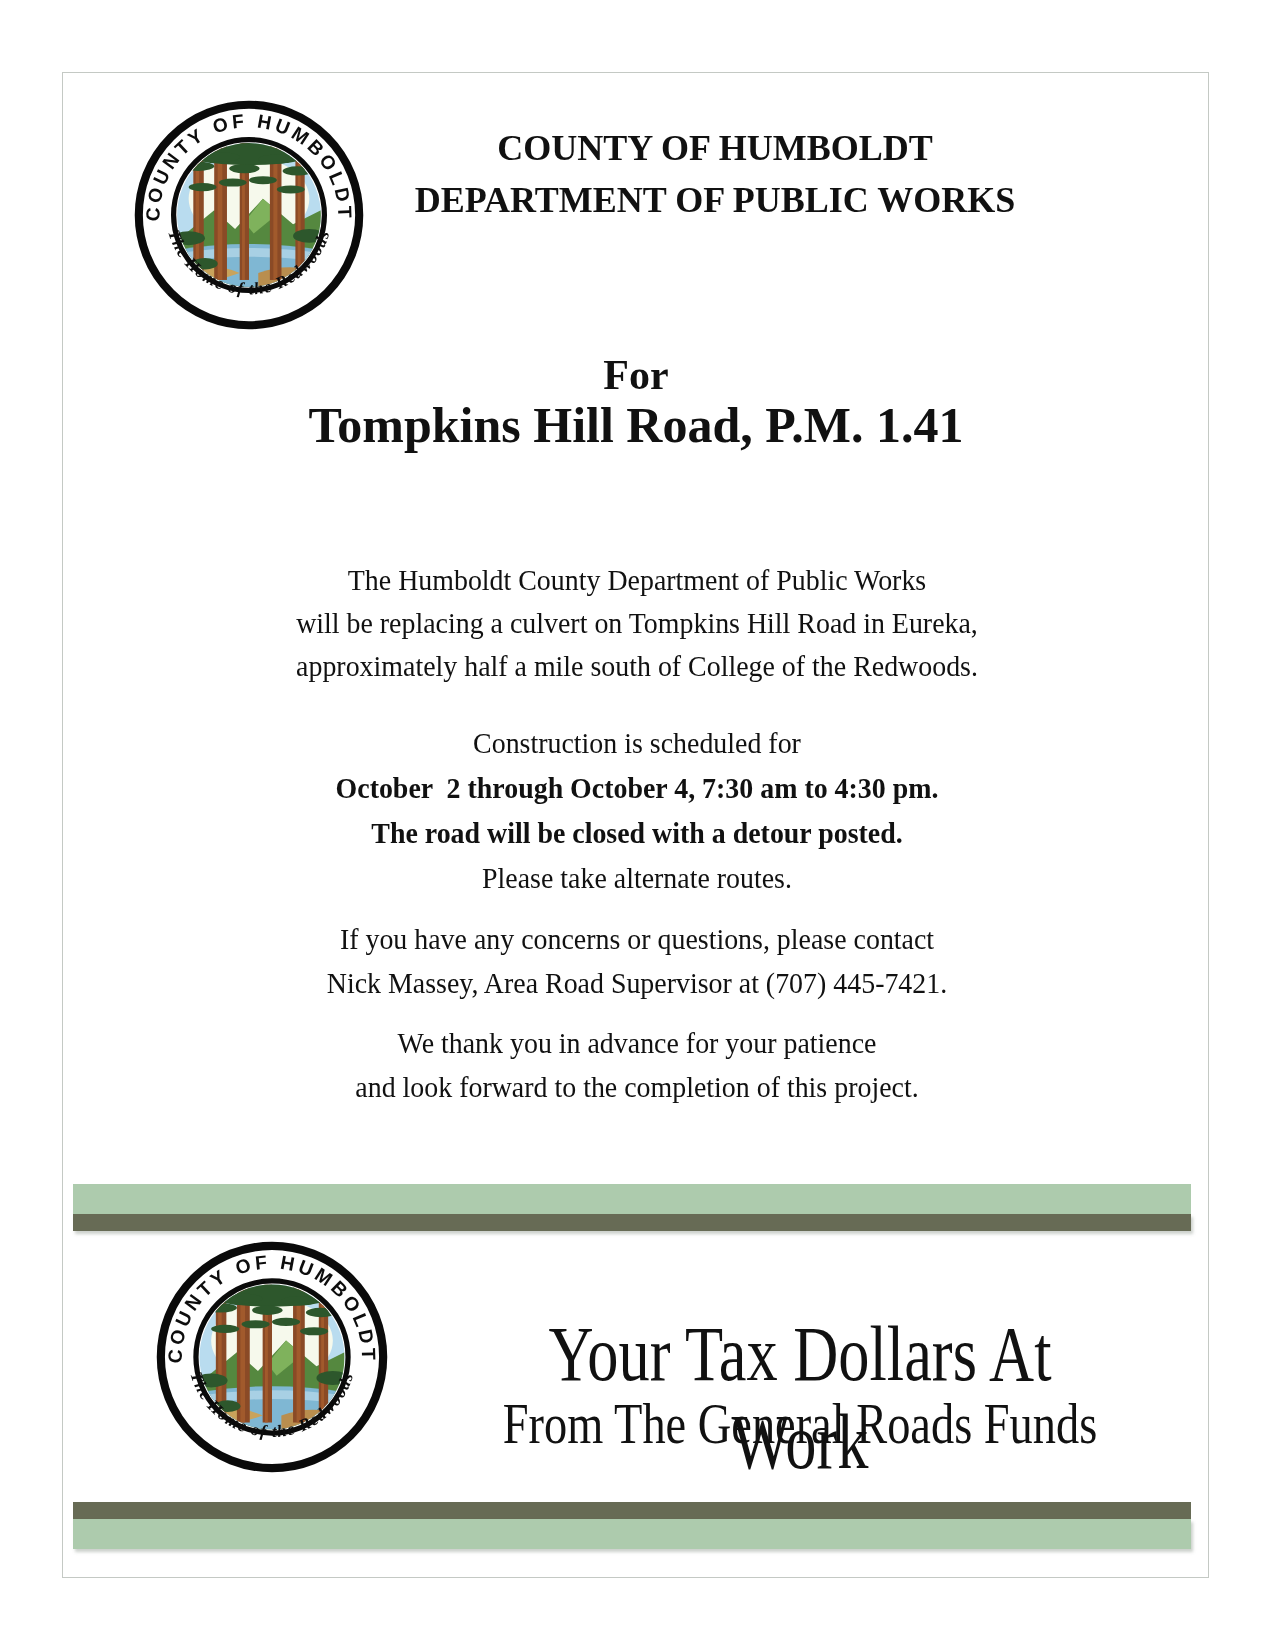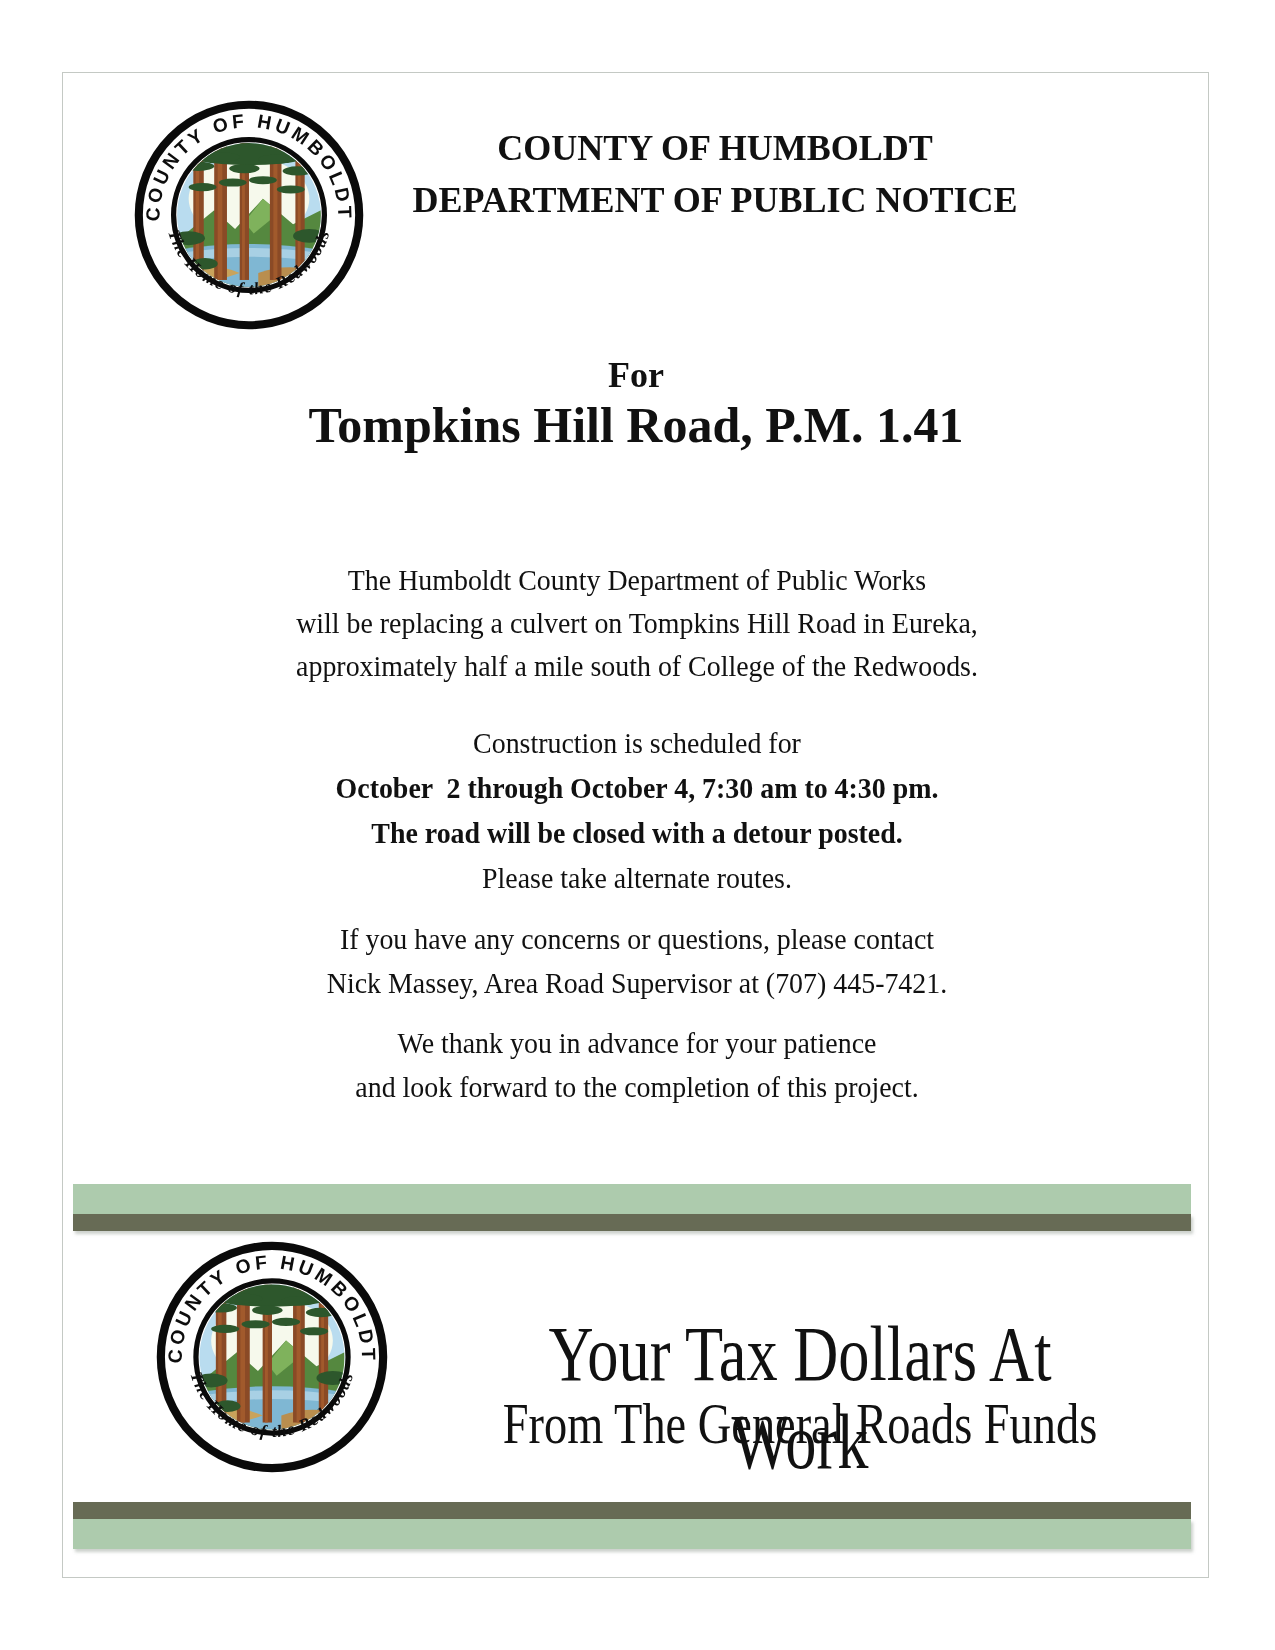--- a/index.html
+++ b/index.html
@@ -12,21 +12,21 @@
   .seal-2{left:155px;top:1240px;width:234px;height:234px;}
   .seal-top-text{font-family:"Liberation Sans","DejaVu Sans",sans-serif;font-weight:bold;
                  font-size:16.5px;letter-spacing:3px;fill:#0d0d0d;}
   .seal-bottom-text{font-family:"Liberation Serif","DejaVu Serif",serif;font-style:italic;
                  font-weight:bold;font-size:14.5px;letter-spacing:1px;fill:#0d0d0d;}
   .header-text{position:absolute;left:370px;top:122px;width:690px;text-align:center;}
   .header-l{font-weight:bold;font-size:36px;line-height:52px;}
   .header-addr{font-size:29px;line-height:46px;}
   .notice{position:absolute;left:63px;top:352px;width:1146px;text-align:center;}
   .notice-title{font-weight:bold;font-size:48px;line-height:58px;}
-  .notice-for{font-weight:bold;font-size:36px;line-height:46px;}
+  .notice-for{font-weight:bold;font-size:42px;line-height:46px;}
   .notice-subject{font-weight:bold;font-size:50px;line-height:62px;margin-top:-4px;text-align:center;}
   .body-text{position:absolute;left:64px;top:558px;width:1146px;text-align:center;
              font-size:30px;transform:scaleX(0.93);transform-origin:50% 0;}
   .p-intro div{line-height:43px;}
   .p-sched{margin-top:33px;}
   .p-sched div{line-height:45px;}
   .p-contact{margin-top:17px;}
   .p-contact div{line-height:44px;}
   .p-thanks{margin-top:16px;}
   .p-thanks div{line-height:44px;}
@@ -103,21 +103,21 @@
     <text class="seal-top-text" text-anchor="middle">
       <textPath href="#s1top" startOffset="50%">COUNTY OF HUMBOLDT</textPath>
     </text>
     <text class="seal-bottom-text" text-anchor="middle">
       <textPath href="#s1bot" startOffset="50%">The Home of the Redwoods</textPath>
     </text>
   </svg>
 
   <div class="header-text">
     <div class="header-l">COUNTY OF HUMBOLDT</div>
-    <div class="header-l">DEPARTMENT OF PUBLIC NOTICE</div>
+    <div class="header-l">DEPARTMENT OF PUBLIC WORKS</div>
   </div>
 
   <div class="notice">
     <div class="notice-for">For</div>
     <div class="notice-subject">Tompkins Hill Road, P.M. 1.41</div>
   </div>
 
   <div class="body-text">
     <div class="p-intro">
       <div>The Humboldt County Department of Public Works</div>

